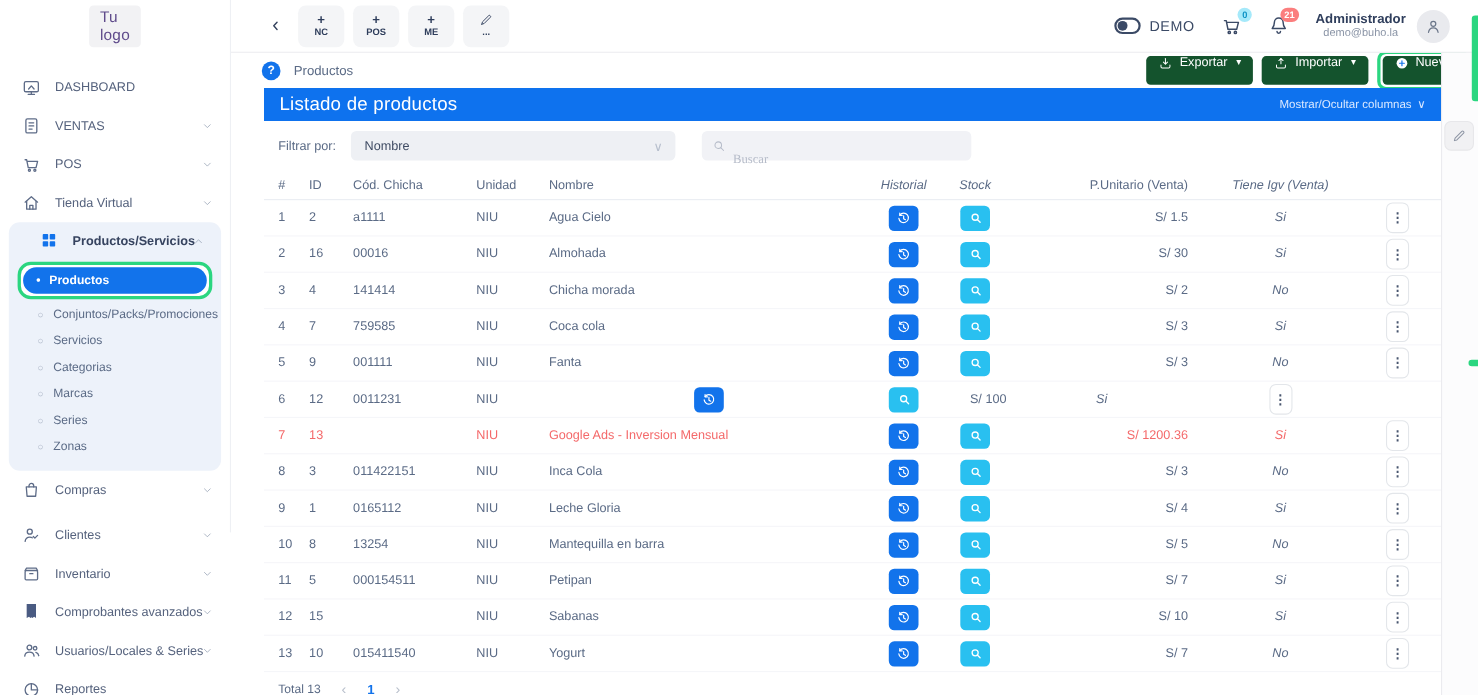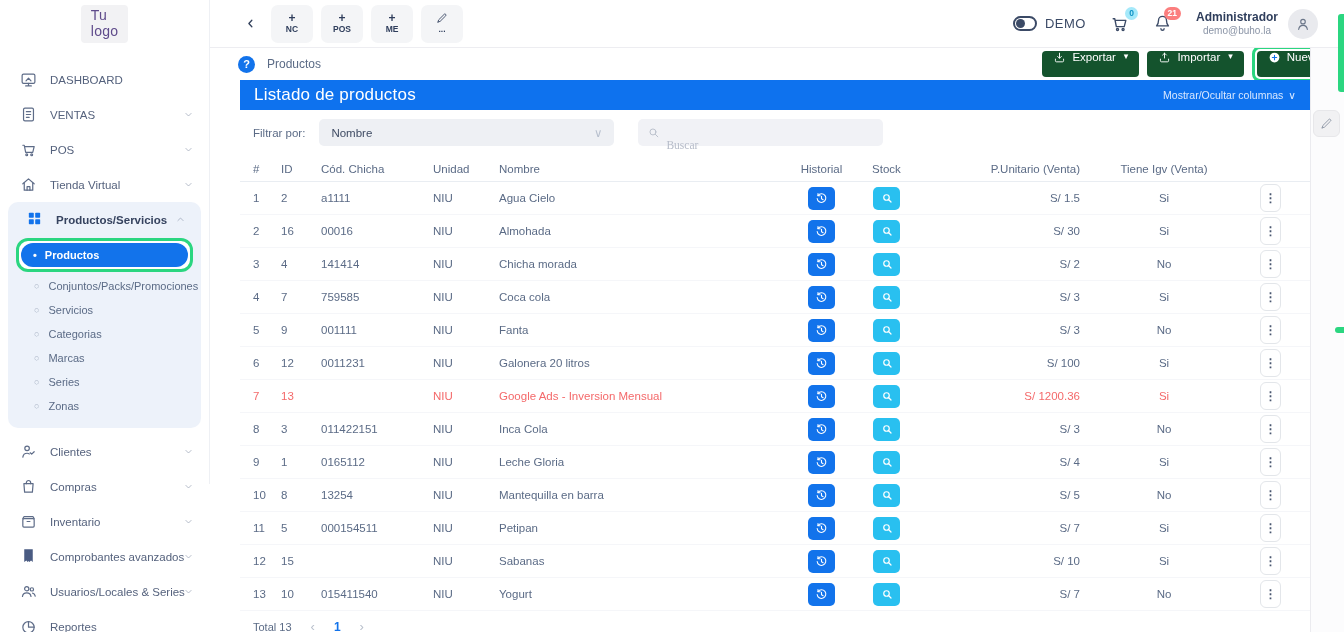--- a/index.html
+++ b/index.html
@@ -15,21 +15,21 @@
     background:#fff; border-right:1px solid #eef0f4; z-index:3; }
   .logo-wrap { height:48px; display:flex; align-items:center; justify-content:center; }
   .logo-box { background:#f2f2f4; border-radius:4px; padding:3px 10px 4px 10px;
     color:#5f4b8b; font-size:14px; line-height:1.08; letter-spacing:.2px; }
   .nav { padding-top:14px; }
   .nav-item { position:relative; display:flex; align-items:center; gap:13px;
     height:35px; padding:0 20px; font-size:11.5px; color:#55627d; cursor:pointer; }
   .nav-item .nico { color:#5e6c88; flex:0 0 17px; }
   .nav-item .chev { position:absolute; right:16px; color:#8d99ad; }
   .nav-group { margin:0 8px; background:#edf2fa; border-radius:10px; padding-bottom:10px; }
-  .nav-group .nav-item { padding:0 18px; }
+  .nav-group .nav-item { padding:0 28px; }
   .nav-group .nav-item .nico { color:#1273eb; }
   .nav-group .parent-label { color:#36435f; font-weight:600; }
   .pill-annot { display:block; margin:1px 8px 2px 8px; border:3px solid #2bd680;
     border-radius:12px; padding:2px; background:#fff; }
   .pill { display:flex; align-items:center; gap:8px; height:24px; border-radius:12px;
     background:#1273eb; color:#fff; font-size:11px; font-weight:700; padding:0 12px; cursor:pointer; }
   .sub-item { display:flex; align-items:center; gap:9px; height:24px;
     padding:0 14px 0 26px; font-size:11px; color:#5b6b86; cursor:pointer; }
   .sub-item .dot { font-size:9px; color:#aab4c5; line-height:1; }
 
@@ -92,21 +92,21 @@
   .search-box { width:245px; height:27px; background:#f1f2f6; border-radius:5px; margin-left:24px;
     display:flex; align-items:center; padding:0 9px; color:#b6bcc9; }
   .search-box input { border:none; outline:none; background:transparent; font-family:Liberation Serif, serif;
     font-size:11.5px; color:#3f4b63; margin-left:6px; width:190px;margin-top:25px; }
   .search-box input::placeholder { color:#b6bcc9; }
 
   .tgrid { display:grid; grid-template-columns:28px 40px 112px 66px 1fr 65px 65px 165px 160px 53px;
     align-items:center; padding:0 13px; }
   .thead { height:26px; border-bottom:1px solid #e9edf2; font-size:11.5px; color:#5b6b86; }
   .trow { height:33px; border-bottom:1px solid #f5f6f9; font-size:11.5px; color:#5b6b86; }
-  .c-center { text-align:center; justify-self:center; }
+  .c-center { text-align:center; justify-self:center;font-style:italic; }
   .c-right { text-align:right; justify-self:end; padding-right:4px; }
   .trow.danger .dcell { color:#f4696a; }
   .btn-hist { width:27px; height:23px; border:none; border-radius:5px; background:#1273eb;
     color:#fff; display:flex; align-items:center; justify-content:center; cursor:pointer; justify-self:center; }
   .btn-stock { width:27px; height:23px; border:none; border-radius:5px; background:#29c0f0;
     color:#fff; display:flex; align-items:center; justify-content:center; cursor:pointer; justify-self:center; }
   .btn-dots { width:21px; height:28px; background:#fff; border:1px solid #e3e6ea; border-radius:6px;
     color:#49566f; font-size:12px; font-weight:700; display:flex; align-items:center; justify-content:center;
     cursor:pointer; justify-self:center; }
   .tfooter { display:flex; align-items:center; gap:19px; margin:8px 0 0 13px; font-size:11px; }
@@ -236,44 +236,44 @@
         <div class="sub-item">
           <span class="dot">○</span>
           <span>Series</span>
         </div>
         <div class="sub-item">
           <span class="dot">○</span>
           <span>Zonas</span>
         </div>
       </div>
 
+      <div class="nav-item">
+        <span class="nico">
+            <svg class="ic" width="17" height="17" viewBox="0 0 24 24">
+              <path d="M5.5 8h13L17.5 20h-11L5.5 8z"></path>
+              <path d="M9 8V6.5a3 3 0 0 1 6 0V8"></path>
+            </svg>
+          </span>
+        <span>Compras</span>
+        <span class="chev">
+            <svg class="ic" width="9" height="9" viewBox="0 0 24 24">
+              <path d="M5 9l7 7 7-7"></path>
+            </svg>
+          </span>
+      </div>
+
       <div class="nav-item" style="margin-top:6px;">
         <span class="nico">
             <svg class="ic" width="17" height="17" viewBox="0 0 24 24">
               <circle cx="10" cy="7.5" r="3.2"></circle>
               <path d="M4 20c.5-3.5 3-5.5 6-5.5 1.2 0 2.3.3 3.2.9"></path>
               <path d="M14.5 13.8l2 2 3.5-3.5"></path>
             </svg>
           </span>
         <span>Clientes</span>
-        <span class="chev">
-            <svg class="ic" width="9" height="9" viewBox="0 0 24 24">
-              <path d="M5 9l7 7 7-7"></path>
-            </svg>
-          </span>
-      </div>
-
-      <div class="nav-item">
-        <span class="nico">
-            <svg class="ic" width="17" height="17" viewBox="0 0 24 24">
-              <path d="M5.5 8h13L17.5 20h-11L5.5 8z"></path>
-              <path d="M9 8V6.5a3 3 0 0 1 6 0V8"></path>
-            </svg>
-          </span>
-        <span>Compras</span>
         <span class="chev">
             <svg class="ic" width="9" height="9" viewBox="0 0 24 24">
               <path d="M5 9l7 7 7-7"></path>
             </svg>
           </span>
       </div>
 
       <div class="nav-item">
         <span class="nico">
             <svg class="ic" width="17" height="17" viewBox="0 0 24 24">
@@ -594,21 +594,20 @@
     <button class="btn-dots">
             <span class="dots-g">⋮</span>
           </button>
   </div>
 
   <div class="tgrid trow">
     <span class="dcell">6</span>
     <span class="dcell">12</span>
     <span class="dcell">0011231</span>
     <span class="dcell">NIU</span>
-    <span class="dcell">Galonera 20 litros</span>
     <button class="btn-hist">
       <svg class="ic" width="13" height="13" viewBox="0 0 24 24" style="stroke-width:2;">
               <path d="M5.5 6.5A8 8 0 1 1 4 12"></path>
               <path d="M5.5 3v4h4"></path>
               <path d="M12 8v4.5l3 1.8"></path>
             </svg>
     </button>
     <button class="btn-stock">
       <svg class="ic" width="12" height="12" viewBox="0 0 24 24" style="stroke-width:2.4;">
               <circle cx="11" cy="11" r="5.5"></circle>

